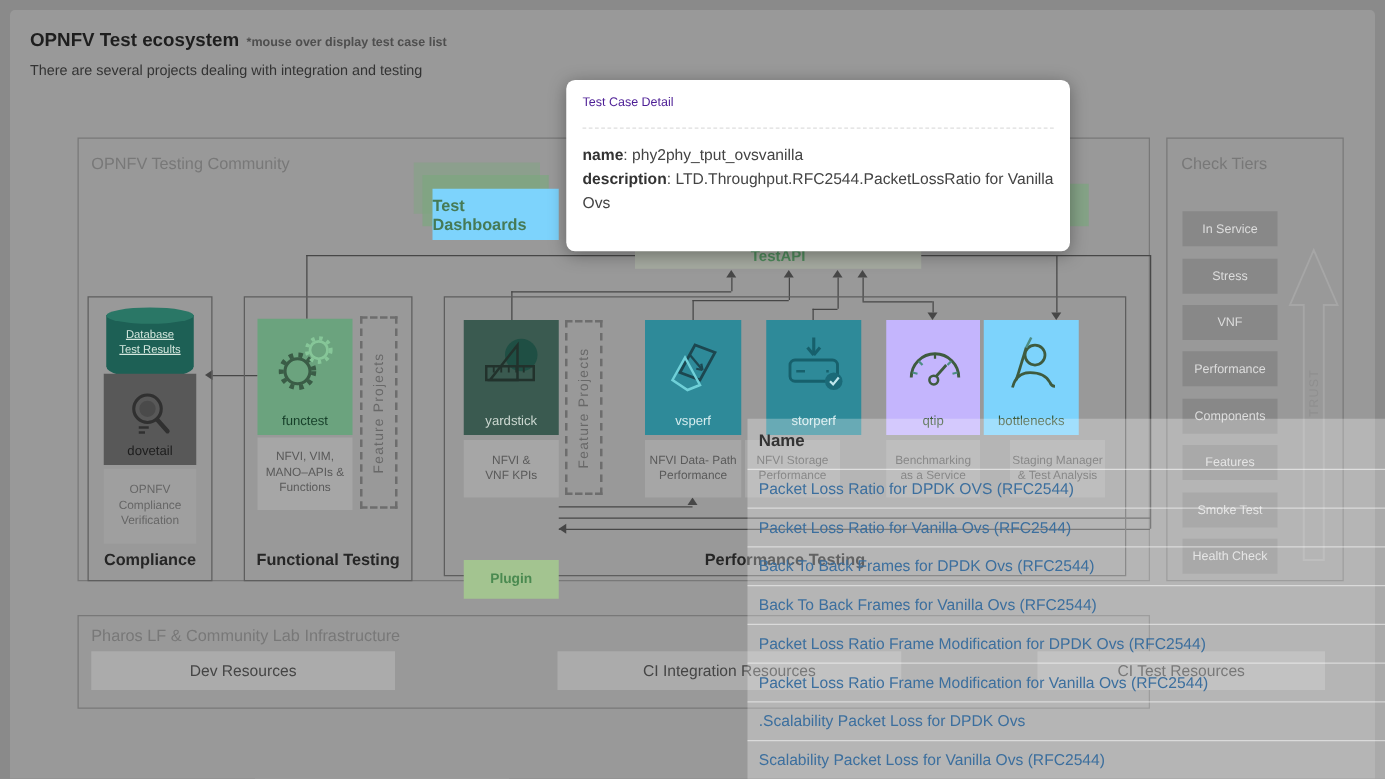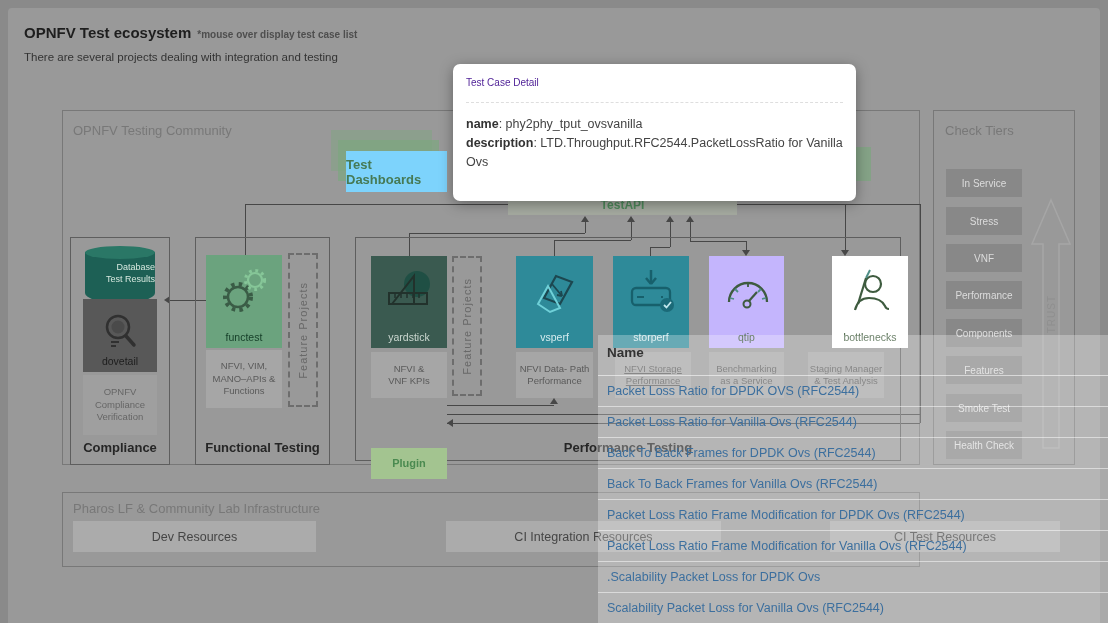--- a/index.html
+++ b/index.html
@@ -37,22 +37,22 @@
   .ah { position:absolute; width:0; height:0; }
   .ah-up   { border-left:4px solid transparent; border-right:4px solid transparent; border-bottom:6px solid #474747; }
   .ah-down { border-left:4px solid transparent; border-right:4px solid transparent; border-top:6px solid #474747; }
   .ah-left { border-top:4px solid transparent; border-bottom:4px solid transparent; border-right:6px solid #474747; }
 
   
   .cylinder { position:absolute; }
   .cyl-top  { position:absolute; left:0; right:0; top:0; height:13px; background:#2a7766; border-radius:50%; }
   .cyl-body { position:absolute; left:0; right:0; top:6px; bottom:0; background:#1d6055;
               border-radius:0 0 50% 50% / 0 0 10px 10px; }
-  .cyl-text { position:absolute; left:0; right:0; top:15px; text-align:right;
-              font-size:9px; line-height:1.35; color:#d6e8df; }
+  .cyl-text { position:absolute; left:0; right:0; top:15px; text-align:center;
+              font-size:9px; line-height:1.35; color:#d6e8df;text-decoration:underline; }
 
   
   .stackbox { position:absolute; background:#7ca67f; }
   .stackbox.l1 { opacity:.45; } .stackbox.l2 { opacity:.7; }
   .stack-front { position:absolute; background:#7dd3fc; display:flex; align-items:center; justify-content:center;
                  font-size:13px; font-weight:bold; color:#467a55; }
 
   
   .testapi { position:absolute; background:#a5aaa0; text-align:center; font-size:12px; font-weight:bold;
              color:#4f8a5c; line-height:20px; }
@@ -226,40 +226,40 @@
       <line x1="26" y1="2" x2="26" y2="16" stroke="#17606c" stroke-width="2.5"></line>
       <path d="M26 16 l-5 -6 M26 16 l5 -6" stroke="#17606c" stroke-width="2.5" fill="none"></path>
       <rect x="7" y="20" width="38" height="17" rx="4" fill="none" stroke="#17606c" stroke-width="2.3"></rect>
       <line x1="12" y1="29" x2="19" y2="29" stroke="#17606c" stroke-width="2"></line>
       <line x1="36" y1="29" x2="40" y2="29" stroke="#17606c" stroke-width="2" stroke-dasharray="2 2"></line>
       <circle cx="42" cy="37" r="7" fill="#1b6a78"></circle>
       <path d="M39 37 l2.5 2.5 L46 34" stroke="#bfe6ec" stroke-width="1.8" fill="none"></path>
     </svg>
     <div class="plab" style="color:#d6ecef;">storperf</div>
   </div>
-  <div class="descbox pre" style="left:615px; top:352px; width:76px; height:46px;text-decoration:underline;">NFVI Storage
+  <div class="descbox pre" style="left:596px; top:352px; width:76px; height:46px;">NFVI Storage
 Performance</div>
 
   <div class="projbox" style="left:709px; top:256px; width:75px; height:92px; background:#c4b5fd;">
     <svg width="52" height="48" viewBox="0 0 52 48">
       <path d="M8 34 A19 19 0 0 1 46 34" fill="none" stroke="#3e5b3f" stroke-width="2.3"></path>
       <line x1="27" y1="15" x2="27" y2="19" stroke="#3e5b3f" stroke-width="1.8"></line>
       <line x1="14" y1="21" x2="17" y2="24" stroke="#4d8d85" stroke-width="1.8"></line>
       <line x1="40" y1="21" x2="37" y2="24" stroke="#4d8d85" stroke-width="1.8"></line>
       <line x1="9" y1="30" x2="13" y2="31" stroke="#4d8d85" stroke-width="1.8"></line>
       <line x1="45" y1="30" x2="41" y2="31" stroke="#4d8d85" stroke-width="1.8"></line>
       <circle cx="26" cy="36" r="3.5" fill="none" stroke="#3e5b3f" stroke-width="2"></circle>
       <line x1="28" y1="33" x2="36" y2="24" stroke="#3e5b3f" stroke-width="2.2"></line>
     </svg>
     <div class="plab" style="color:#32502f;">qtip</div>
   </div>
   <div class="descbox pre" style="left:709px; top:352px; width:75px; height:46px;">Benchmarking
 as a Service</div>
 
-  <div class="projbox" style="left:832px; top:256px; width:76px; height:92px; background:#ffffff;">
+  <div class="projbox" style="left:787px; top:256px; width:76px; height:92px; background:#7dd3fc;">
     <svg width="54" height="50" viewBox="0 0 54 50">
       <circle cx="30" cy="16" r="8" fill="none" stroke="#3e5b3f" stroke-width="2.2"></circle>
       <path d="M12 42 q3 -12 14 -12 q12 0 16 8 q1 3 4 3" fill="none" stroke="#3e5b3f" stroke-width="2.2"></path>
       <path d="M15 36 L23 10" fill="none" stroke="#3e5b3f" stroke-width="2.2"></path>
       <line x1="23" y1="10" x2="27" y2="2" stroke="#4d8d85" stroke-width="2"></line>
     </svg>
     <div class="plab" style="color:#32502f;">bottlenecks</div>
   </div>
   <div class="descbox pre" style="left:808px; top:352px; width:76px; height:46px;">Staging Manager
 &amp; Test Analysis</div>

